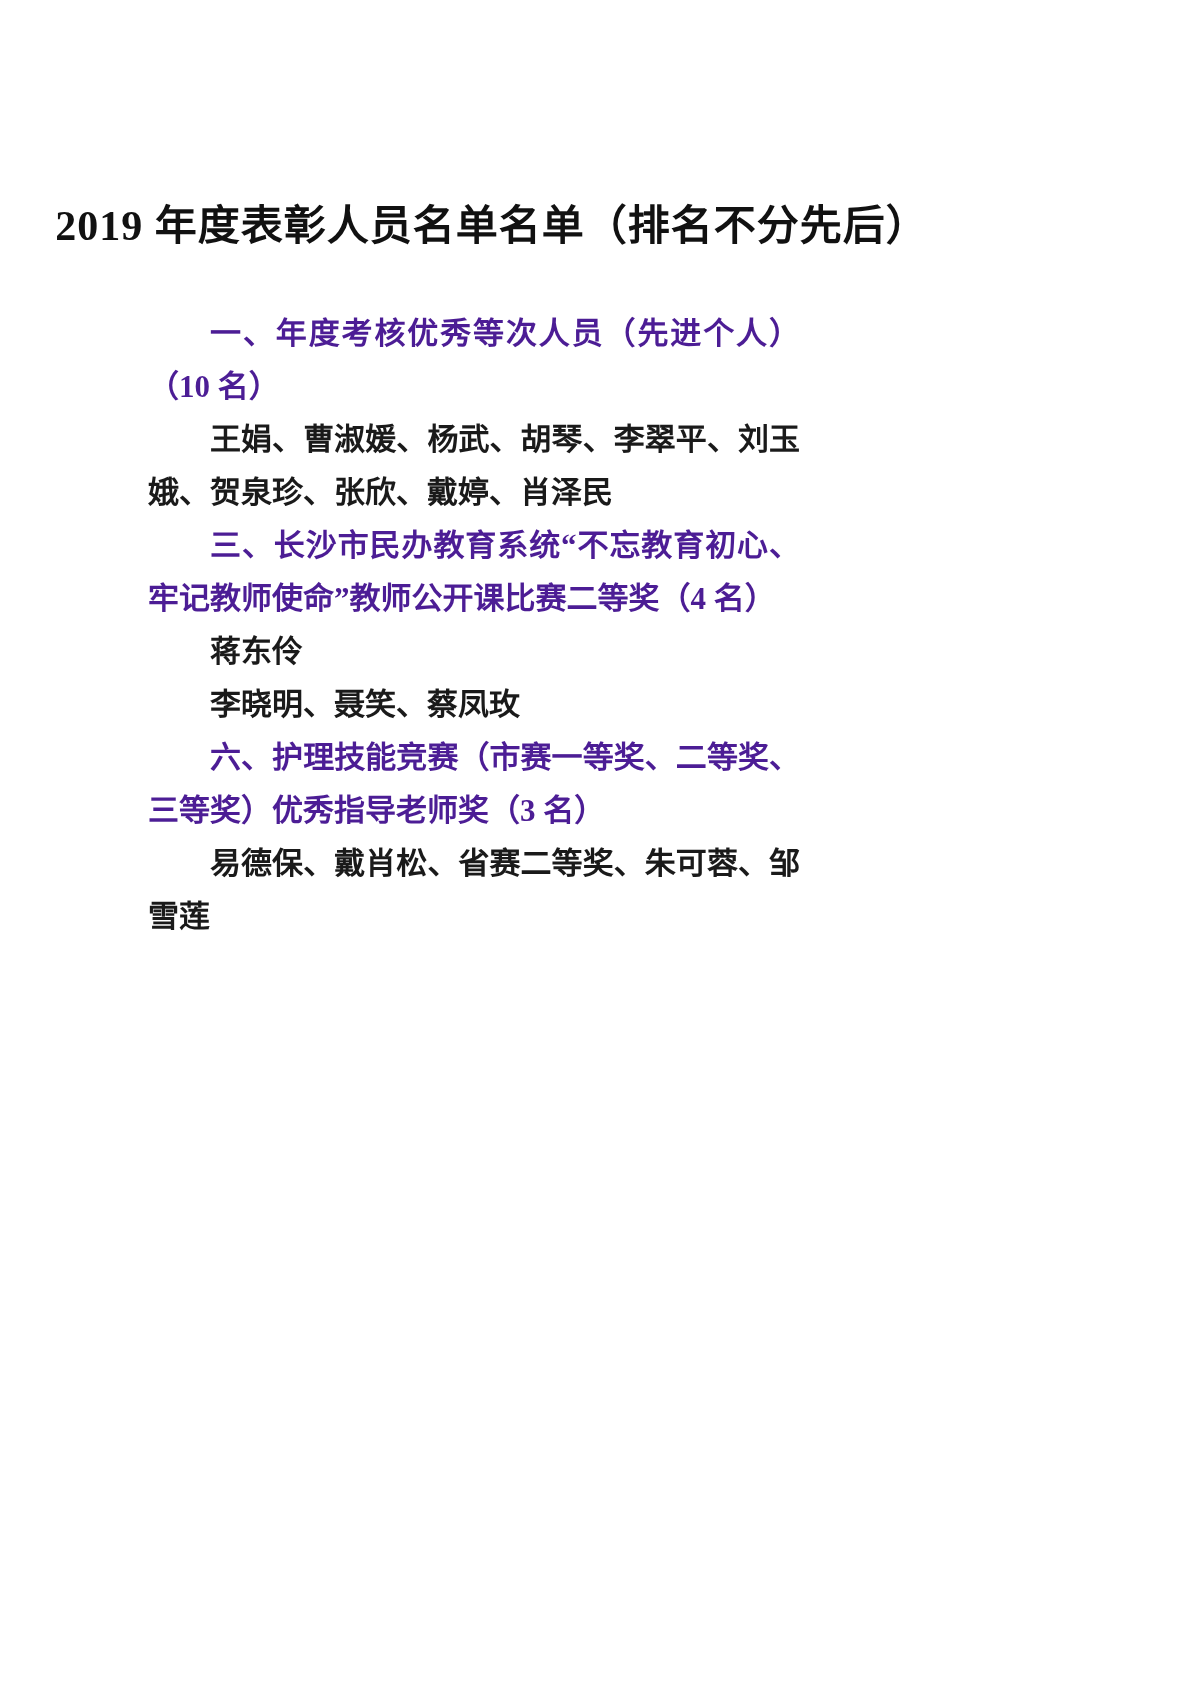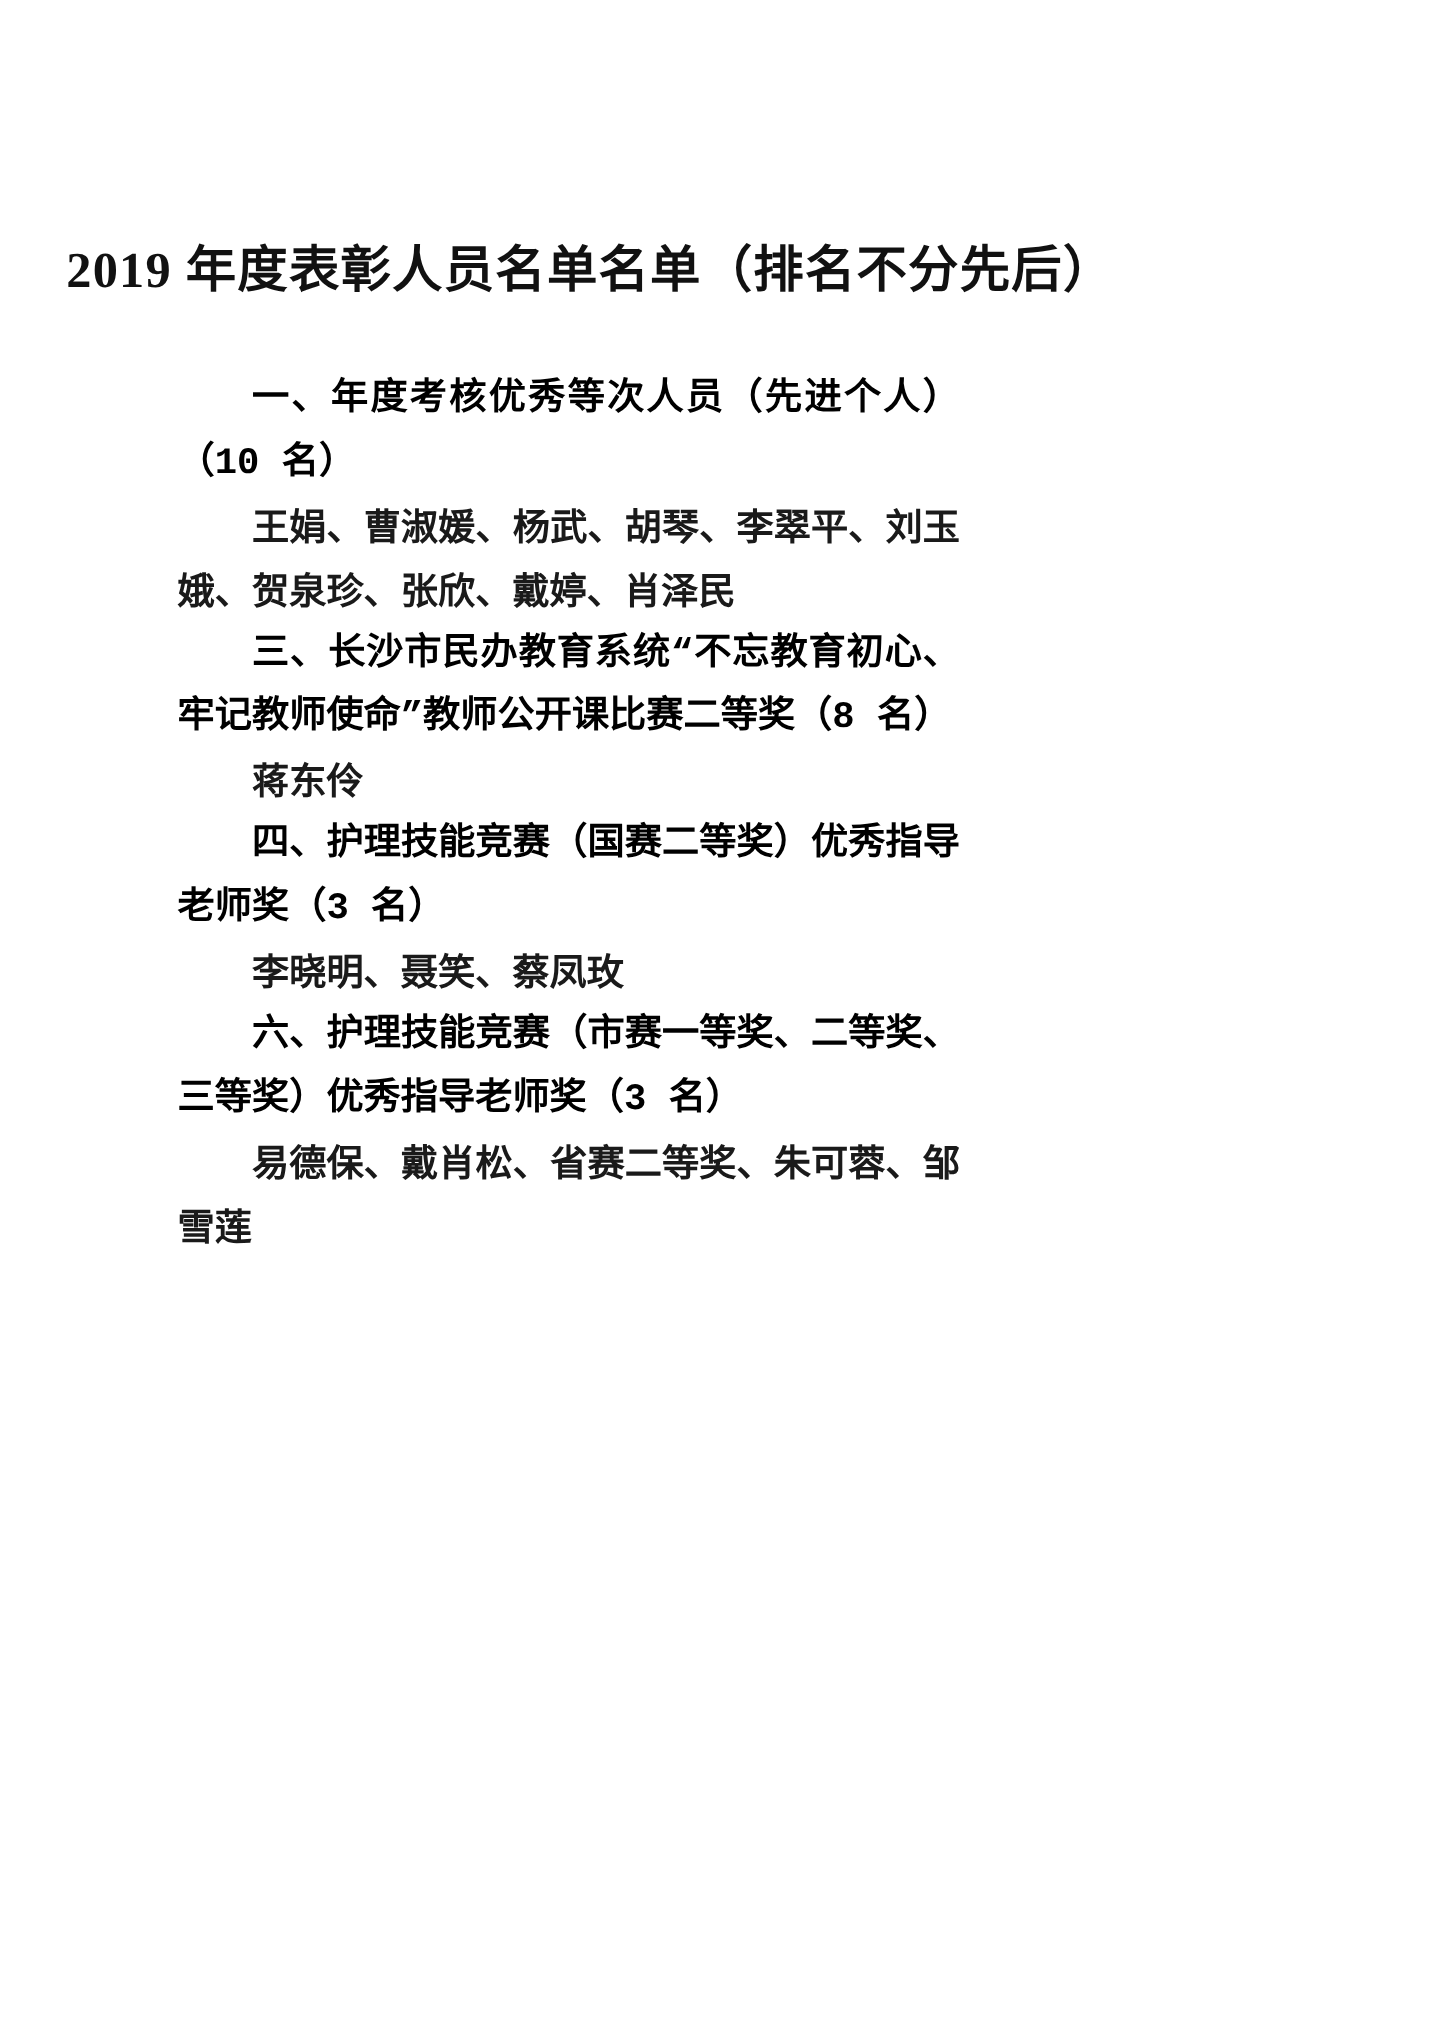--- a/index.html
+++ b/index.html
@@ -34,47 +34,45 @@
   }
   .para {
     margin: 0;
     text-indent: 2em;
     text-align: justify;
     word-break: normal;
     overflow-wrap: break-word;
   }
   .heading {
     font-weight: bold;
-    color: #000000;
-    font-family: Liberation Mono, monospace;
+    color: #4c1d95;
   }
   .names {
     font-weight: bold;
   }
 </style>
 </head>
 <body>
 
 <div class="page">
 
   <h1 class="doc-title">2019 年度表彰人员名单名单（排名不分先后）</h1>
 
   <section>
     <p class="para heading">一、年度考核优秀等次人员（先进个人）（10 名）</p>
     <p class="para names">王娟、曹淑媛、杨武、胡琴、李翠平、刘玉娥、贺泉珍、张欣、戴婷、肖泽民</p>
   </section>
 
 
   <section>
-    <p class="para heading">三、长沙市民办教育系统“不忘教育初心、牢记教师使命”教师公开课比赛二等奖（8 名）</p>
+    <p class="para heading">三、长沙市民办教育系统“不忘教育初心、牢记教师使命”教师公开课比赛二等奖（4 名）</p>
     <p class="para names">蒋东伶</p>
   </section>
 
   <section>
-    <p class="para heading">四、护理技能竞赛（国赛二等奖）优秀指导老师奖（3 名）</p>
     <p class="para names">李晓明、聂笑、蔡凤玫</p>
   </section>
 
 
   <section>
     <p class="para heading">六、护理技能竞赛（市赛一等奖、二等奖、三等奖）优秀指导老师奖（3 名）</p>
   </section>
 
 
   <section>

